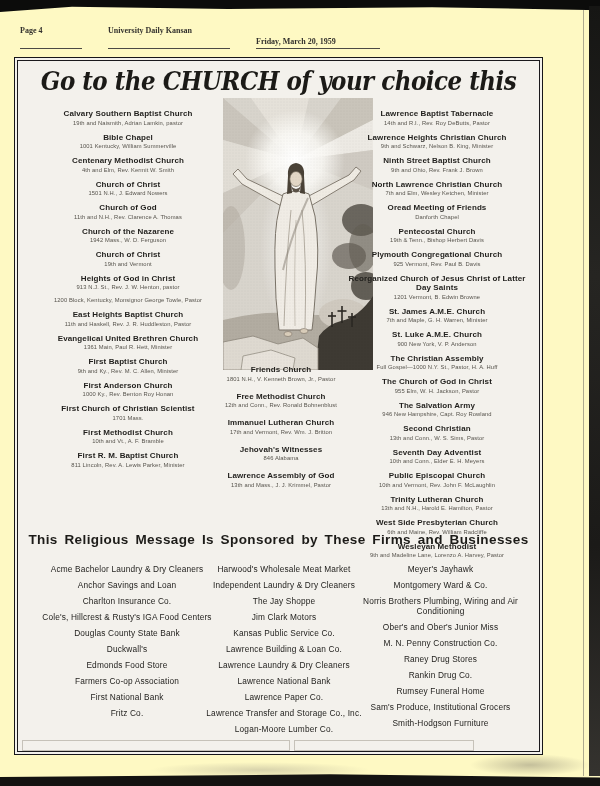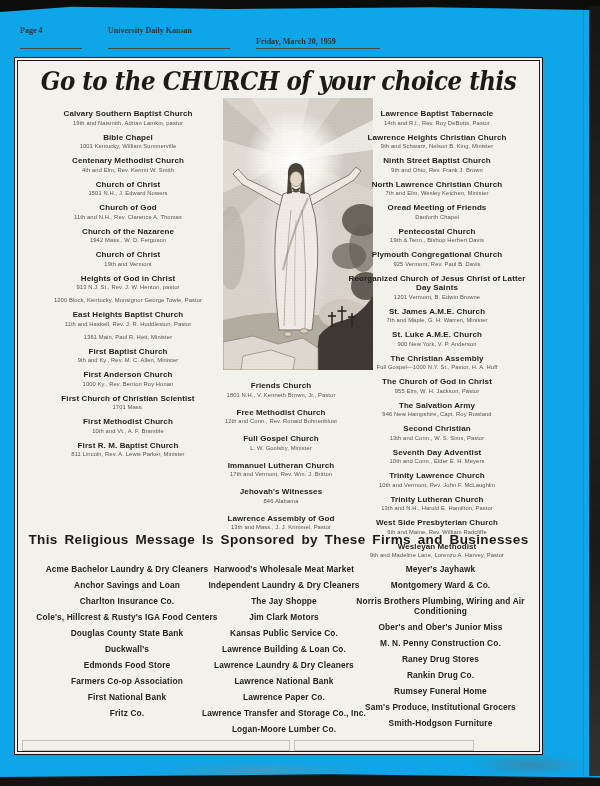--- a/index.html
+++ b/index.html
@@ -1,16 +1,16 @@
 <!DOCTYPE html>
 <html><head>
 <meta charset="utf-8">
 <style>
   html,body{margin:0;padding:0;background:#0b0b0b;}
-  .scan{position:relative;width:600px;height:786px;overflow:hidden;background:#0ea5e9;
+  .scan{position:relative;width:600px;height:786px;overflow:hidden;background:#fef9c3;
         font-family:"Liberation Sans",sans-serif;color:#1e1d1a;}
   
   .edge-top{position:absolute;left:0;top:0;width:600px;height:13px;background:#0c0c0b;
             clip-path:polygon(0 0,100% 0,100% 78%,72% 55%,38% 70%,12% 52%,0 92%);}
   .edge-right{position:absolute;right:0;top:6px;width:11px;height:770px;
               background:linear-gradient(180deg,#161614,#262522 35%,#1b1a18 70%,#35332f);}
   .edge-bottom{position:absolute;left:0;bottom:0;width:600px;height:13px;background:#141311;
                clip-path:polygon(0 30%,55% 10%,100% 35%,100% 100%,0 100%);}
   .smudge{position:absolute;border-radius:50%;}
   .sm1{left:150px;bottom:8px;width:220px;height:16px;background:radial-gradient(closest-side,#8d887e55,transparent);}
@@ -30,34 +30,34 @@
   .adbox{position:absolute;left:14px;top:57px;width:527px;height:696px;
          border:1.6px solid #17161a;background:#f3f1ec;}
   .adinner{position:relative;border:0.8px solid #1a191c;margin:2px;height:calc(100% - 5.6px);}
   .headline{position:absolute;left:0;right:0;top:8px;margin:0;text-align:center;
             font-family:"DejaVu Serif",serif;font-style:italic;font-weight:700;
             font-size:23px;letter-spacing:-0.5px;color:#1b1a17;transform:scaleY(1.12);}
   
   .col{position:absolute;}
   .col-left{left:10px;top:48px;width:200px;}
   .col-right{left:329px;top:48px;width:180px;}
-  .col-center{left:173px;top:320px;width:180px;}
+  .col-center{left:173px;top:304px;width:180px;}
   .church{text-align:center;margin-bottom:6px;}
   .col-center .church{margin-bottom:9px;}
   .cname{font-weight:bold;font-size:8px;line-height:9.5px;letter-spacing:.1px;color:#201f1c;}
   .caddr{font-size:5.8px;line-height:7px;margin-top:1px;letter-spacing:.1px;color:#56534c;}
   .illustration{position:absolute;left:205px;top:37px;width:150px;height:272px;}
   
   .sponsor-heading{position:absolute;left:0;right:0;top:471px;margin:0;text-align:center;
                    font-size:13.5px;font-weight:bold;letter-spacing:.4px;word-spacing:2.5px;color:#1c1b18;}
   .bizcol{position:absolute;top:503px;}
   .bc1{left:16px;width:186px;}
   .bc2{left:173px;width:186px;}
   .bc3{left:330px;width:185px;}
-  .biz{font-weight:bold;font-size:8.3px;line-height:10px;text-align:center;margin-bottom:6px;
+  .biz{font-weight:normal;font-size:8.3px;line-height:10px;text-align:center;margin-bottom:6px;
        letter-spacing:.15px;color:#242320;}
 </style>
 </head>
 <body>
 
 <div class="scan">
 
   <div class="masthead">
     <span class="mh-page">Page 4</span>
     <span class="mh-title">University Daily Kansan</span>
@@ -115,20 +115,21 @@
   <div class="church">
     <div class="caddr">1200 Block, Kentucky, Monsignor George Towle, Pastor</div>
   </div>
 
   <div class="church">
     <div class="cname">East Heights Baptist Church</div>
     <div class="caddr">11th and Haskell, Rev. J. R. Huddleston, Pastor</div>
   </div>
 
   <div class="church">
+    <div class="cname">Evangelical United Brethren Church</div>
     <div class="caddr">1361 Main, Paul R. Hett, Minister</div>
   </div>
 
   <div class="church">
     <div class="cname">First Baptist Church</div>
     <div class="caddr">9th and Ky., Rev. M. C. Allen, Minister</div>
   </div>
 
   <div class="church">
     <div class="cname">First Anderson Church</div>
@@ -286,21 +287,21 @@
     <div class="cname">Second Christian</div>
     <div class="caddr">13th and Conn., W. S. Sims, Pastor</div>
   </div>
 
   <div class="church">
     <div class="cname">Seventh Day Adventist</div>
     <div class="caddr">10th and Conn., Elder E. H. Meyers</div>
   </div>
 
   <div class="church">
-    <div class="cname">Trinity Lawrence Church</div>
+    <div class="cname">Public Episcopal Church</div>
     <div class="caddr">10th and Vermont, Rev. John F. McLaughlin</div>
   </div>
 
   <div class="church">
     <div class="cname">Trinity Lutheran Church</div>
     <div class="caddr">13th and N.H., Harold E. Hamilton, Pastor</div>
   </div>
 
   <div class="church">
     <div class="cname">West Side Presbyterian Church</div>
@@ -316,24 +317,20 @@
   <div class="church">
     <div class="cname">Friends Church</div>
     <div class="caddr">1801 N.H., V. Kenneth Brown, Jr., Pastor</div>
   </div>
 
   <div class="church">
     <div class="cname">Free Methodist Church</div>
     <div class="caddr">12th and Conn., Rev. Ronald Bohnenblust</div>
   </div>
 
-  <div class="church">
-    <div class="cname">Full Gospel Church</div>
-    <div class="caddr">L. W. Goolsby, Minister</div>
-  </div>
 
   <div class="church">
     <div class="cname">Immanuel Lutheran Church</div>
     <div class="caddr">17th and Vermont, Rev. Wm. J. Britton</div>
   </div>
 
   <div class="church">
     <div class="cname">Jehovah's Witnesses</div>
     <div class="caddr">846 Alabama</div>
   </div>

